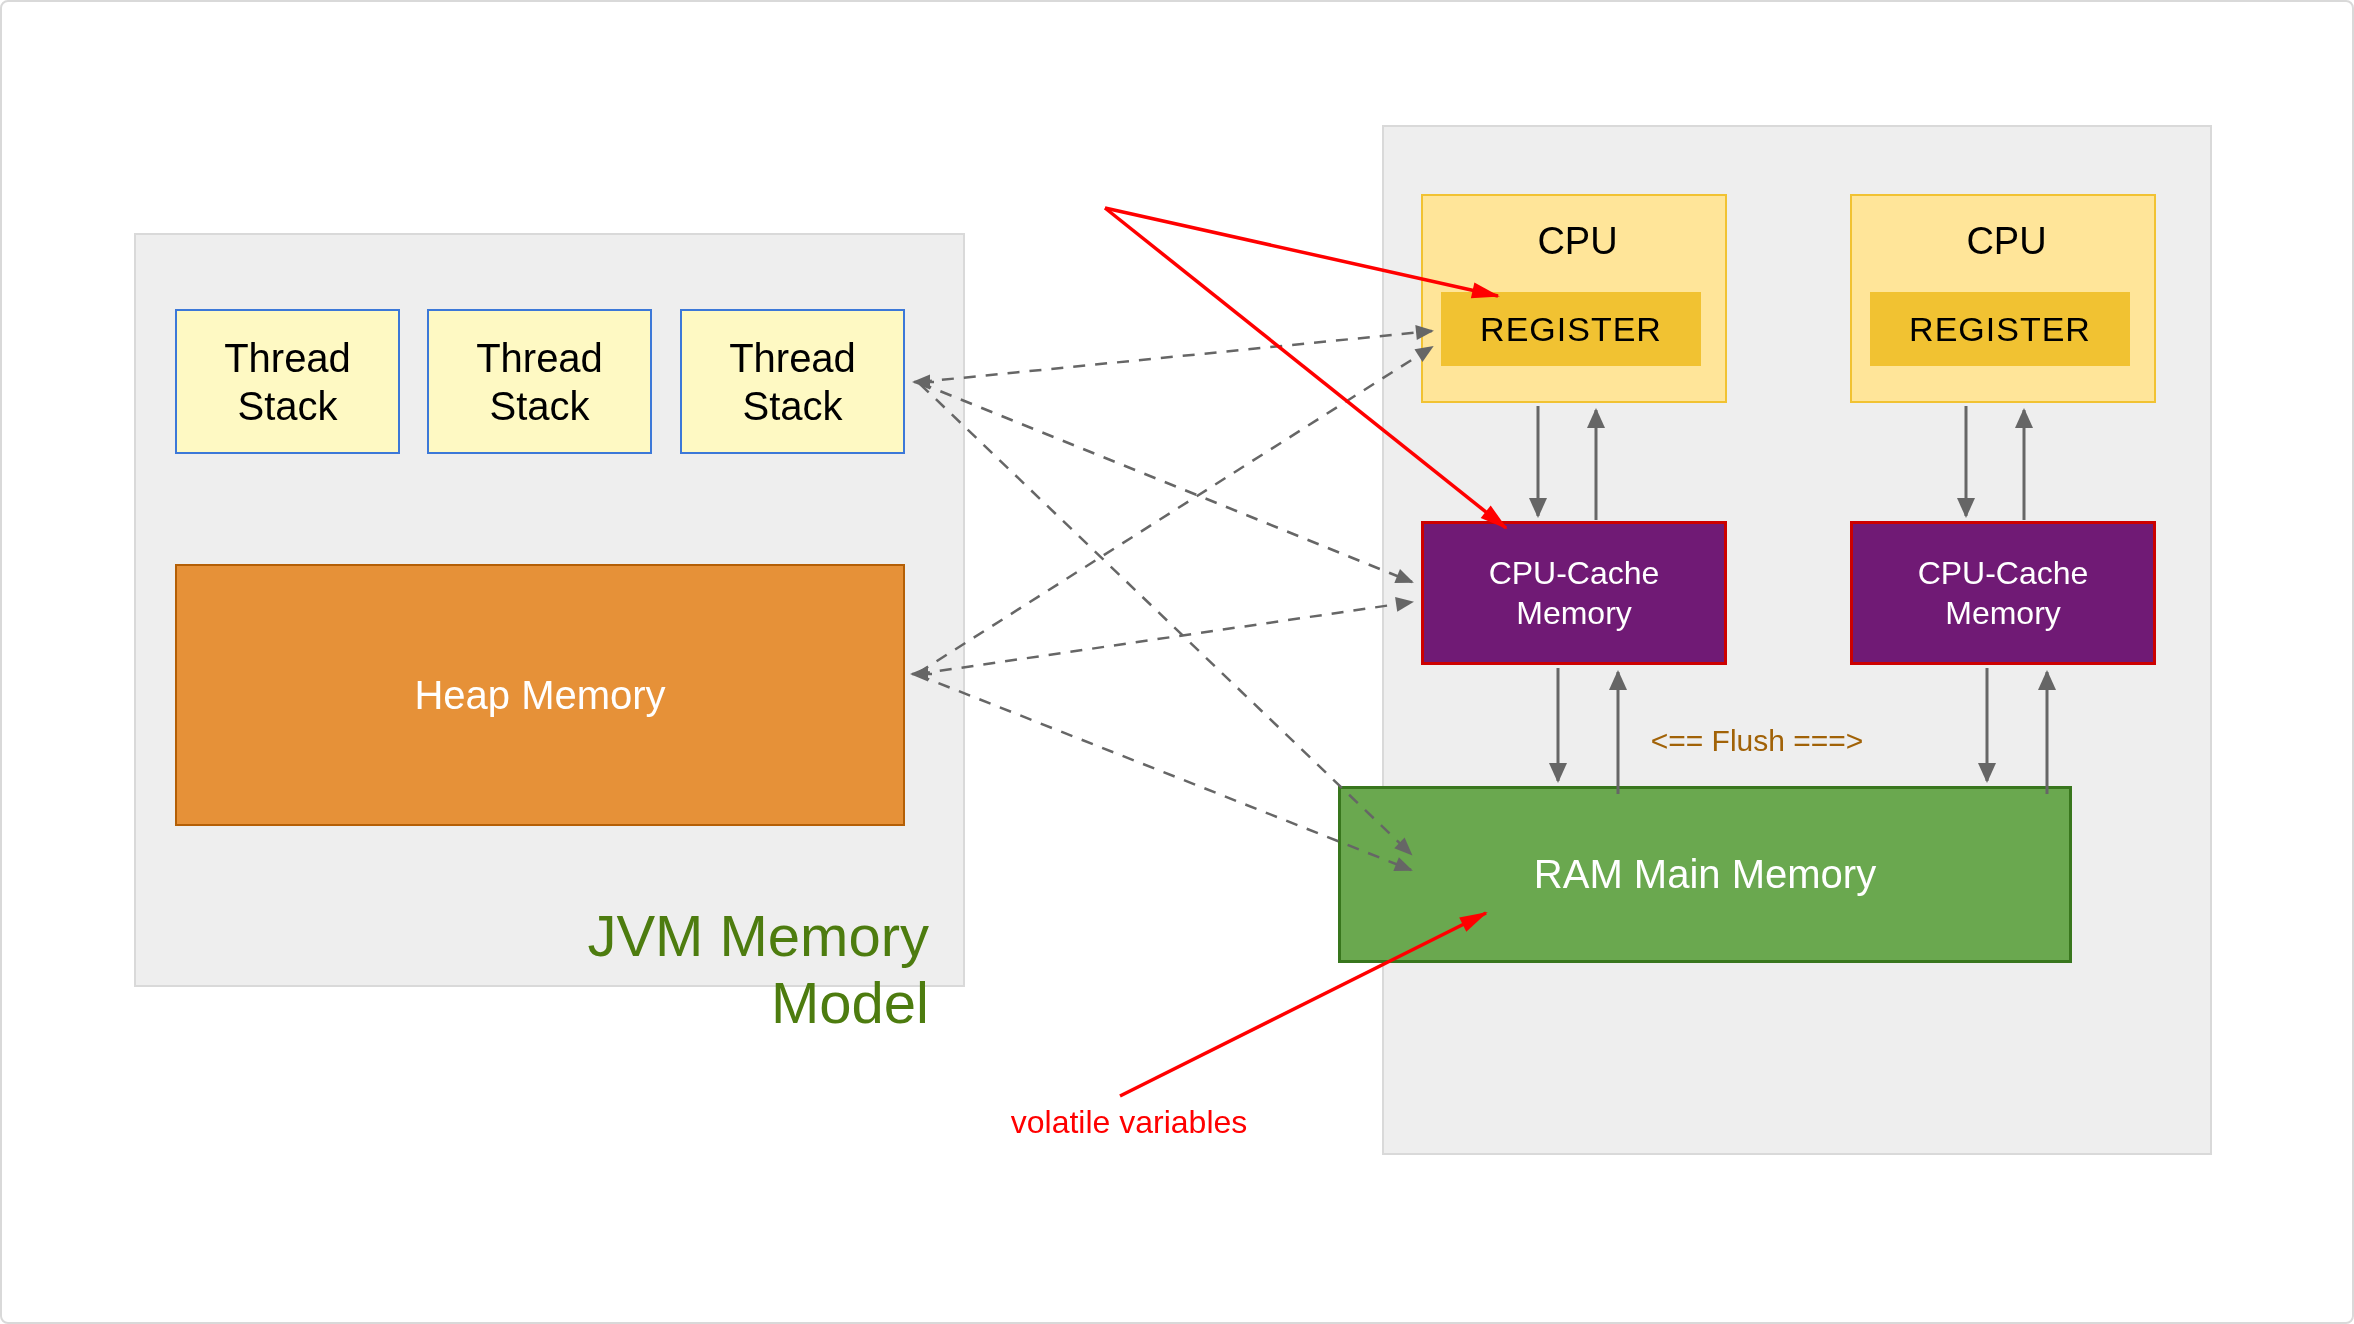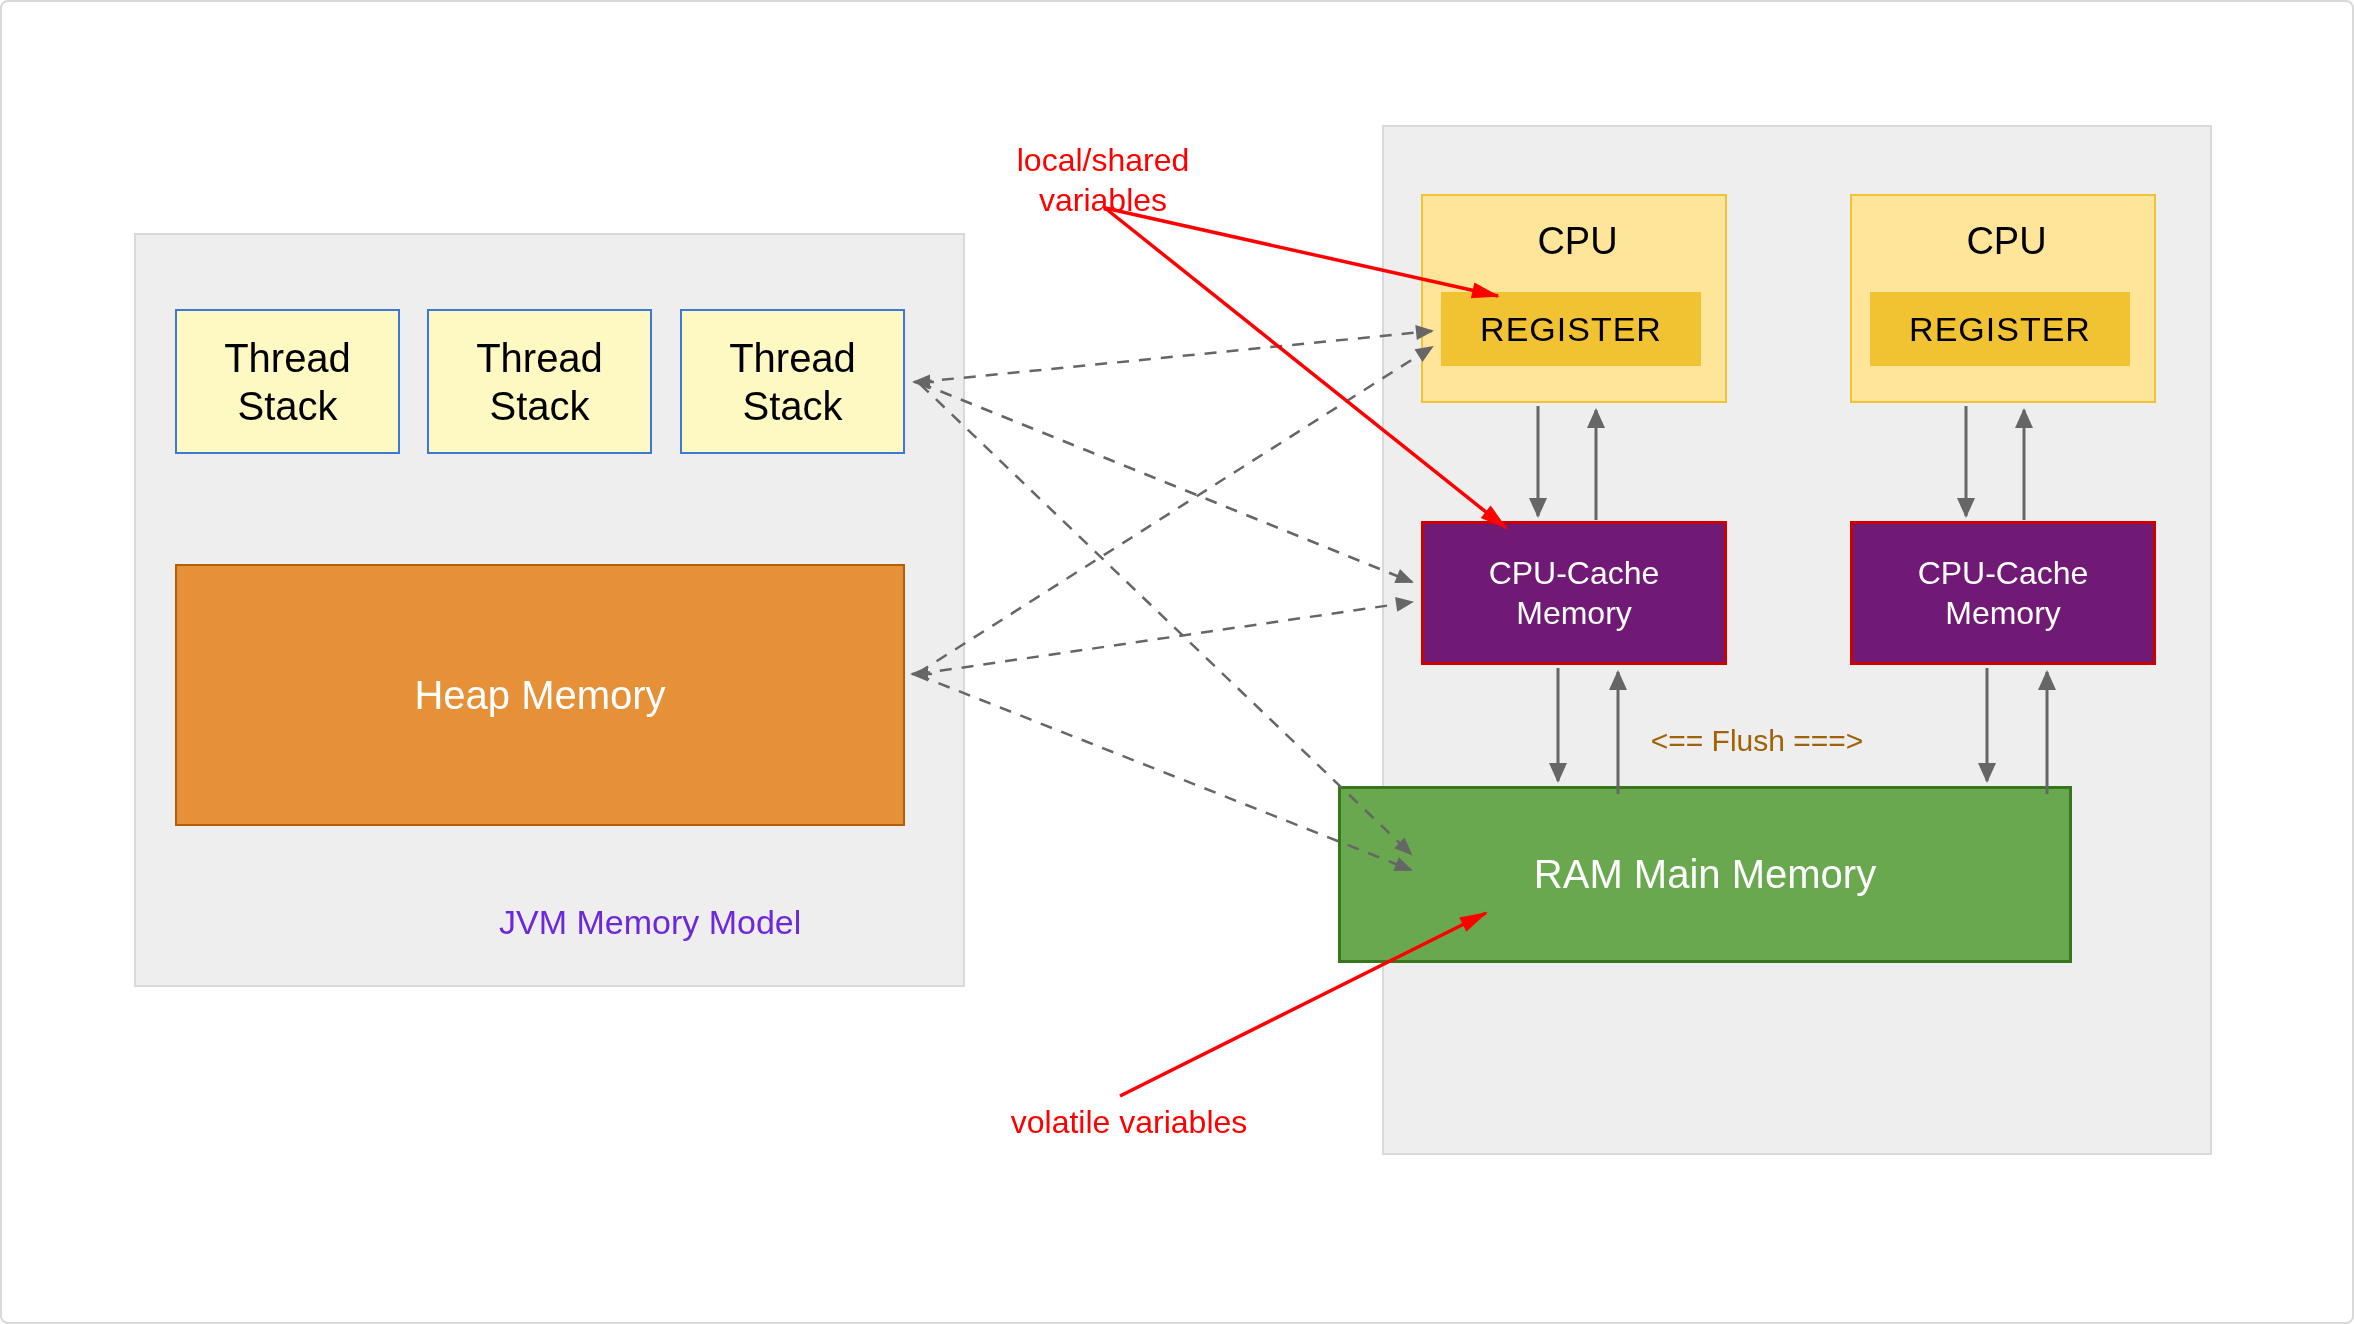--- a/index.html
+++ b/index.html
@@ -29,21 +29,21 @@
   }
   .cache{
     top:519px;width:306px;height:144px;background:#701a75;border:3px solid #cc0000;
     font-size:32px;color:#fff;line-height:1.25;
   }
   .cache .inner{width:210px;}
   .ram{
     left:1336px;top:784px;width:734px;height:177px;background:#6aa84f;border:3px solid #38761d;
     font-size:40px;color:#fff;
   }
-  .model-title{font-size:34px;color:#6d28d9;text-align:left;line-height:1.15;}
+  .model-title{font-size:58px;color:#4d7c0f;text-align:right;line-height:1.15;}
   .red-note{color:#ff0000;font-size:32px;text-align:center;line-height:1.25;white-space:pre-line;}
   .flush-note{color:#a16207;font-size:30px;text-align:center;}
   .ts-inner{width:160px;}
   svg.overlay{position:absolute;left:0;top:0;pointer-events:none;}
 </style>
 </head>
 <body>
 
 <div class="canvas">
 
@@ -86,23 +86,20 @@
   </div>
   <div class="abs cache flexc" style="left:1848px;">
     <span class="inner">CPU-Cache Memory</span>
   </div>
 
   <div class="abs ram flexc">
     <span>RAM Main Memory</span>
   </div>
 
 
-  <div class="abs red-note" style="left:971px;top:98px;width:260px;">
-    <span style="display:inline-block;width:180px;">local/shared variables</span>
-  </div>
   <div class="abs red-note" style="left:997px;top:1100px;width:260px;">volatile variables</div>
   <div class="abs flush-note" style="left:1605px;top:722px;width:300px;">&lt;== Flush ===&gt;</div>
 
   <svg class="overlay" width="2354" height="1324" viewBox="0 0 2354 1324">
     <defs>
       <marker id="gd" markerUnits="userSpaceOnUse" markerWidth="20" markerHeight="18" refX="17" refY="8.5" orient="auto">
         <path d="M1,1 L19,8.5 L1,16 z" fill="#666666"></path>
       </marker>
       <marker id="gs" markerUnits="userSpaceOnUse" markerWidth="24" markerHeight="22" refX="19" refY="10" orient="auto">
         <path d="M1,1 L21,10 L1,19 z" fill="#666666"></path>

